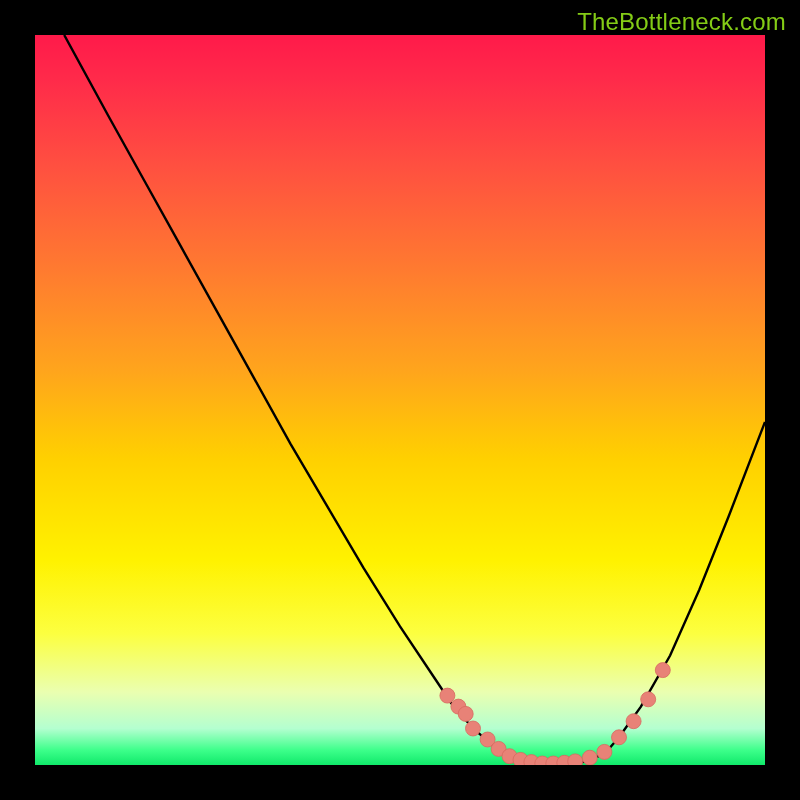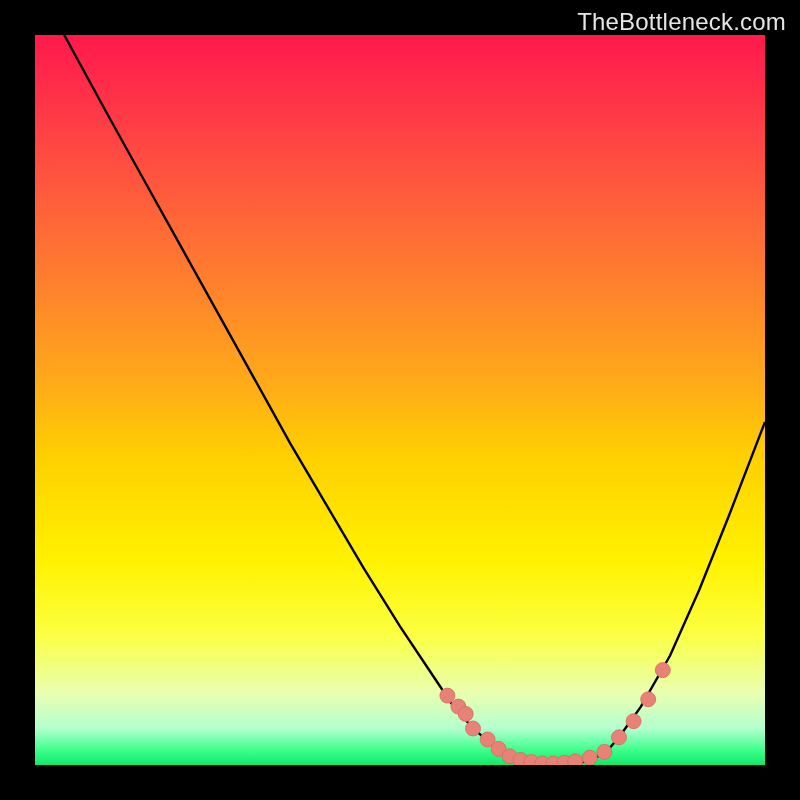--- a/index.html
+++ b/index.html
@@ -10,21 +10,21 @@
     height: 800px;
     background: #000;
   }
   .watermark {
     position: absolute;
     top: 8px;
     right: 14px;
     font-family: Arial, sans-serif;
     font-size: 24px;
     font-weight: 500;
-    color: #e5e5e5;
+    color: #84cc16;
     letter-spacing: 0.2px;
     z-index: 10;
   }
   .plot-area {
     position: absolute;
     left: 35px;
     top: 35px;
     width: 730px;
     height: 730px;
     overflow: hidden;

